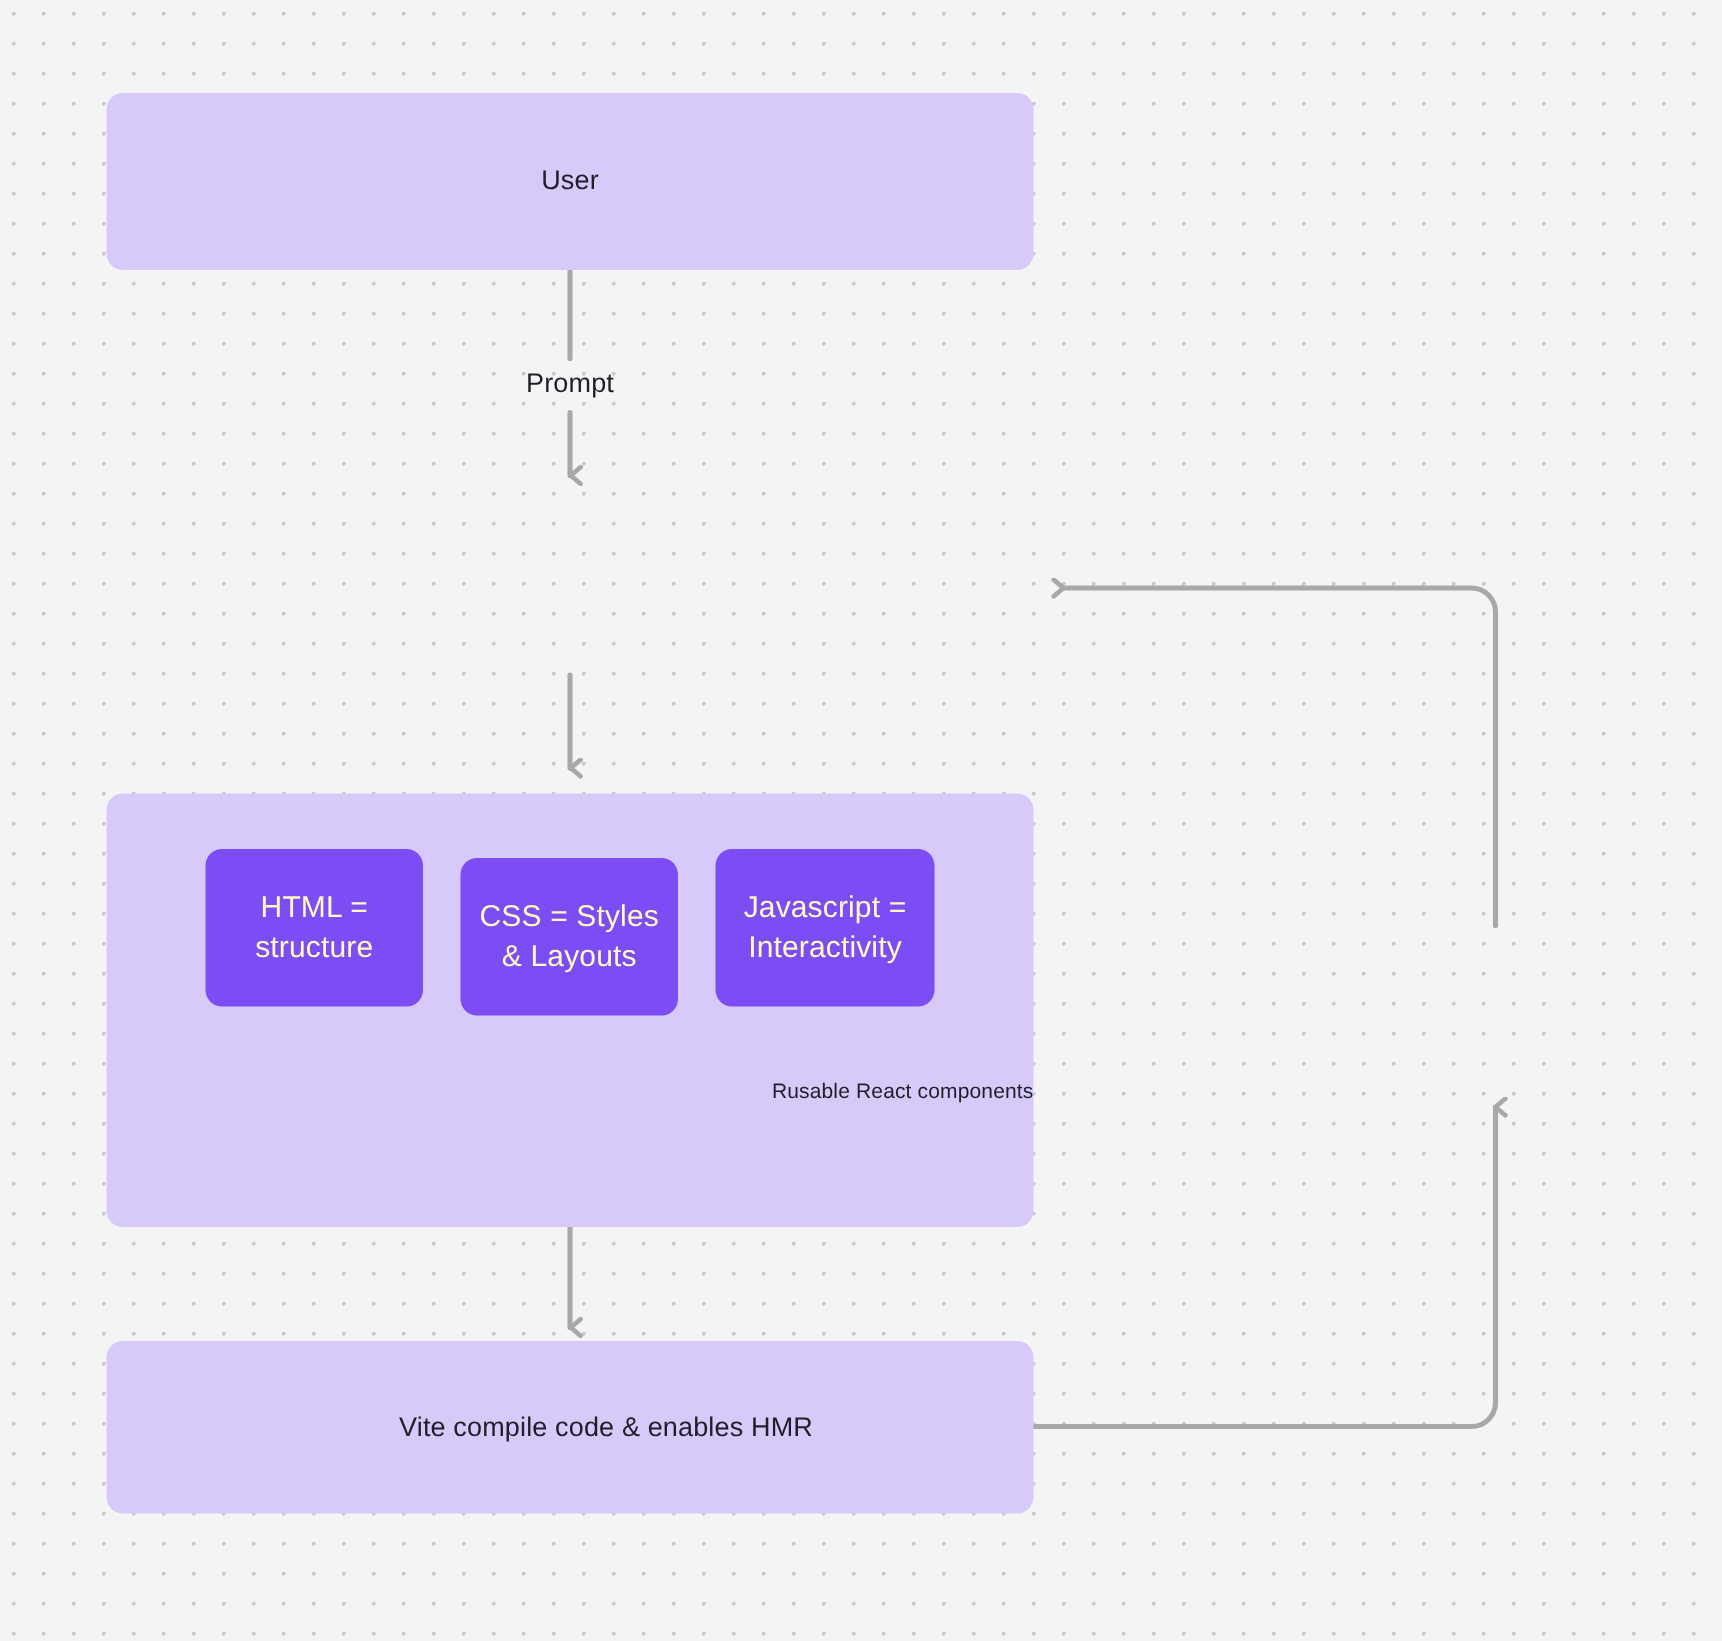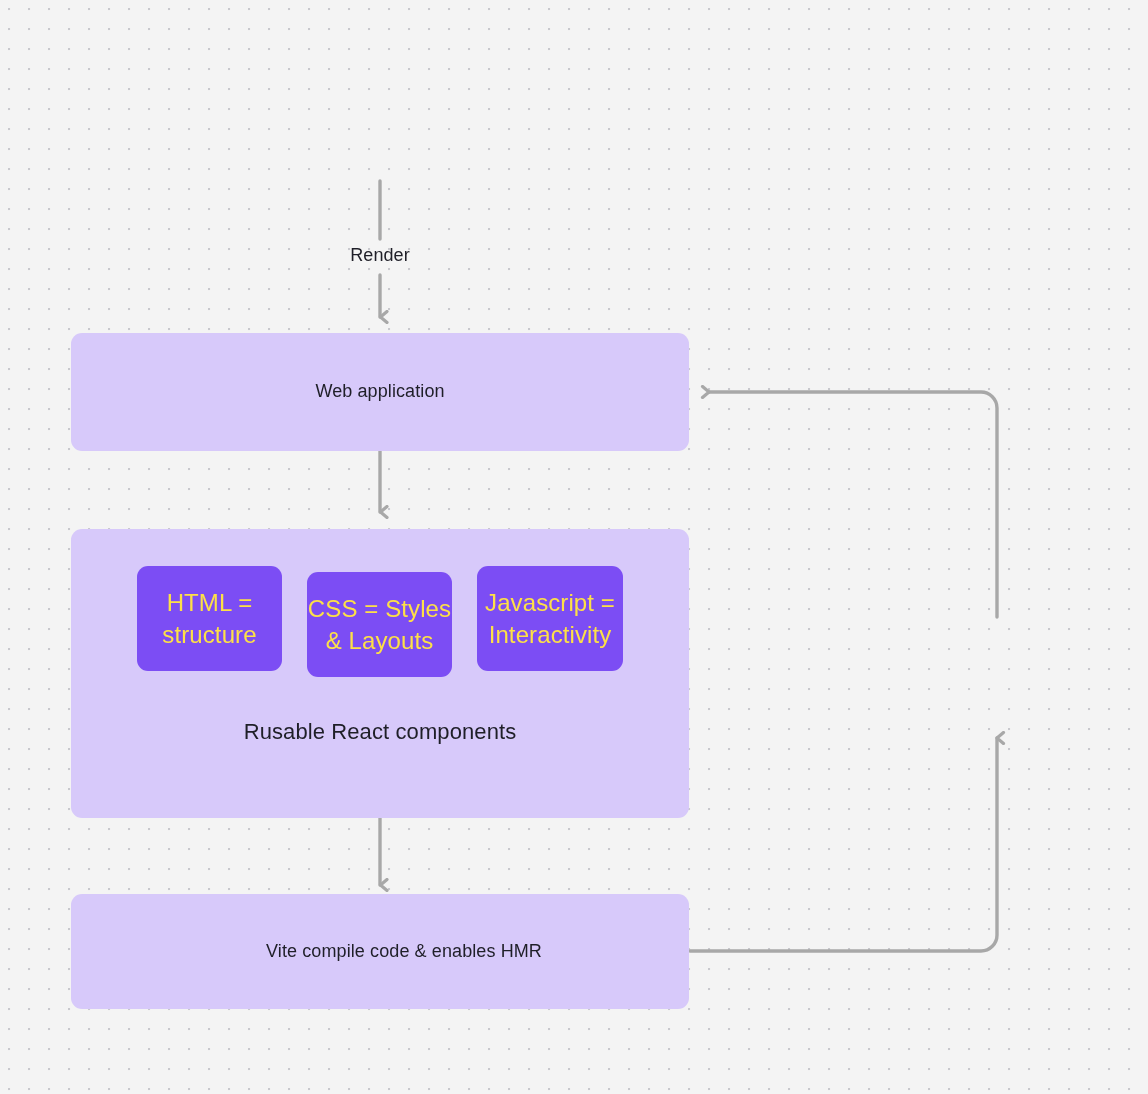--- a/index.html
+++ b/index.html
@@ -58,33 +58,33 @@
   .chip {
     position: absolute;
     box-sizing: border-box;
     background: #7c4df4;
     border-radius: 11px;
     display: flex;
     align-items: center;
     justify-content: center;
   }
   .chip-label {
-    color: #fde047;
-    font-size: 24px;
+    color: #fef9c3;
+    font-size: 20px;
     line-height: 1.32;
     text-align: center;
     letter-spacing: 0.1px;
     white-space: pre-line;
   }
 
   .group-caption {
     position: absolute;
-    text-align: center;
+    text-align: right;
     color: #1f1f28;
-    font-size: 22px;
+    font-size: 14px;
     letter-spacing: 0.1px;
   }
 
   .edge-label {
     position: absolute;
     color: #1f1f28;
     font-size: 18px;
     letter-spacing: 0.1px;
     text-align: center;
     background: transparent;
@@ -116,26 +116,26 @@
 
     <line x1="380" y1="450" x2="380" y2="512" stroke="#a8a8a8" stroke-width="3.4" stroke-linecap="round" marker-end="url(#arrow-down)"></line>
 
     <line x1="380" y1="818" x2="380" y2="885" stroke="#a8a8a8" stroke-width="3.4" stroke-linecap="round" marker-end="url(#arrow-down)"></line>
 
     <path d="M690 951 H981 A16 16 0 0 0 997 935 V738" fill="none" stroke="#a8a8a8" stroke-width="3.4" stroke-linecap="round" stroke-linejoin="round" marker-end="url(#arrow-up)"></path>
 
     <path d="M997 617 V408 A16 16 0 0 0 981 392 H709" fill="none" stroke="#a8a8a8" stroke-width="3.4" stroke-linecap="round" stroke-linejoin="round" marker-end="url(#arrow-left)"></path>
   </svg>
 
+  <div class="node node-lilac" style="left:71px; top:62px; width:618px; height:118px;">
+    <span class="node-label">User</span>
+  </div>
 
-  <div class="edge-label" style="left:330px; top:245px; width:100px;">Render</div>
+  <div class="edge-label" style="left:330px; top:245px; width:100px;">Prompt</div>
 
-  <div class="node node-lilac" style="left:71px; top:333px; width:618px; height:118px;">
-    <span class="node-label">Web application</span>
-  </div>
 
   <div class="node node-lilac" style="left:71px; top:529px; width:618px; height:289px; display:block;">
   </div>
 
   <div class="chip" style="left:137px; top:566px; width:145px; height:105px;">
     <span class="chip-label">HTML =
 structure</span>
   </div>
 
   <div class="chip" style="left:307px; top:572px; width:145px; height:105px;">

